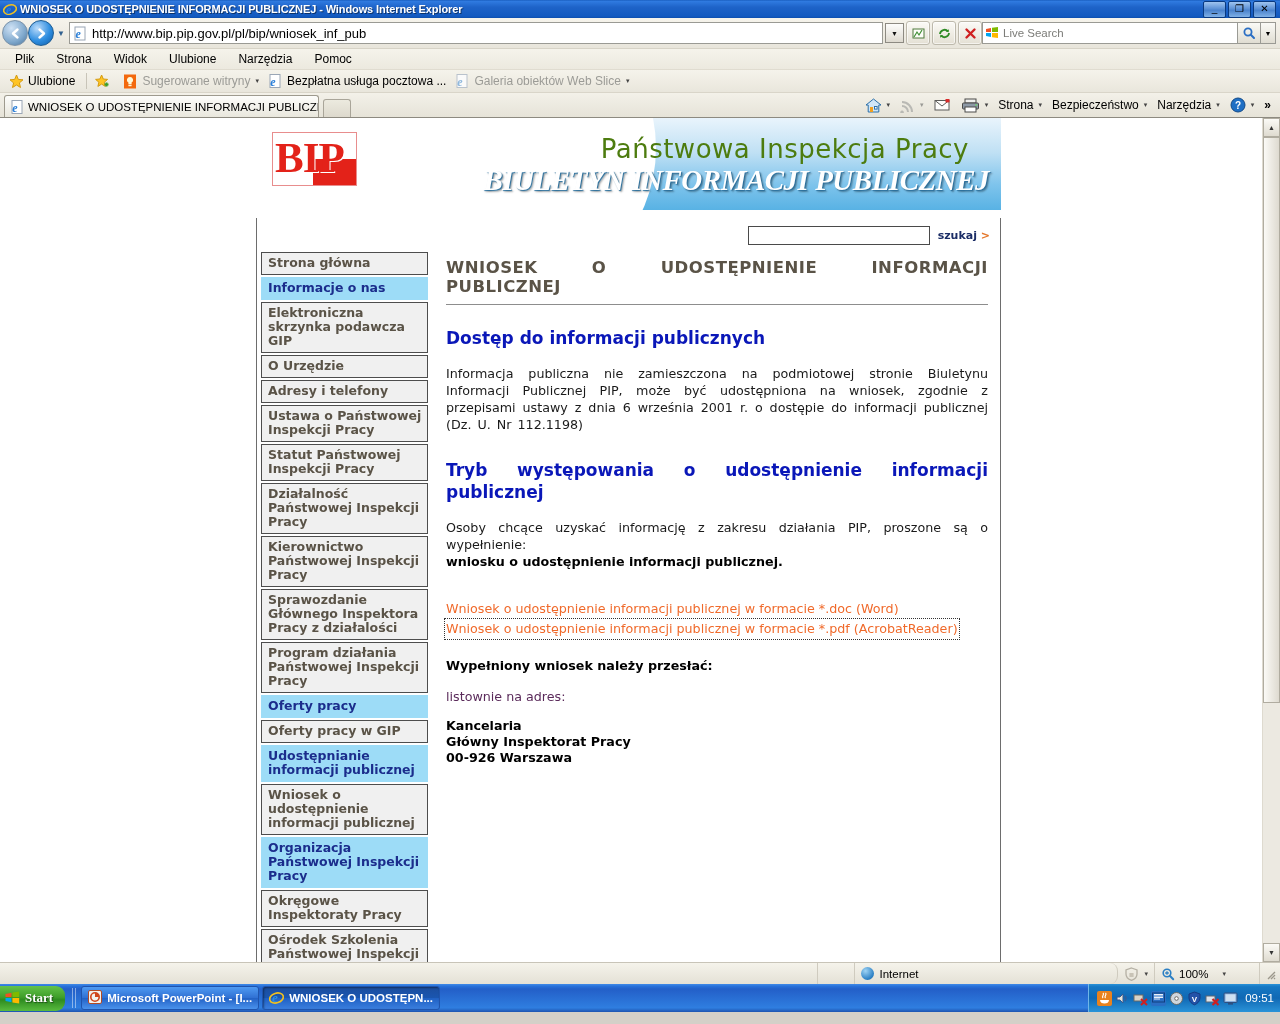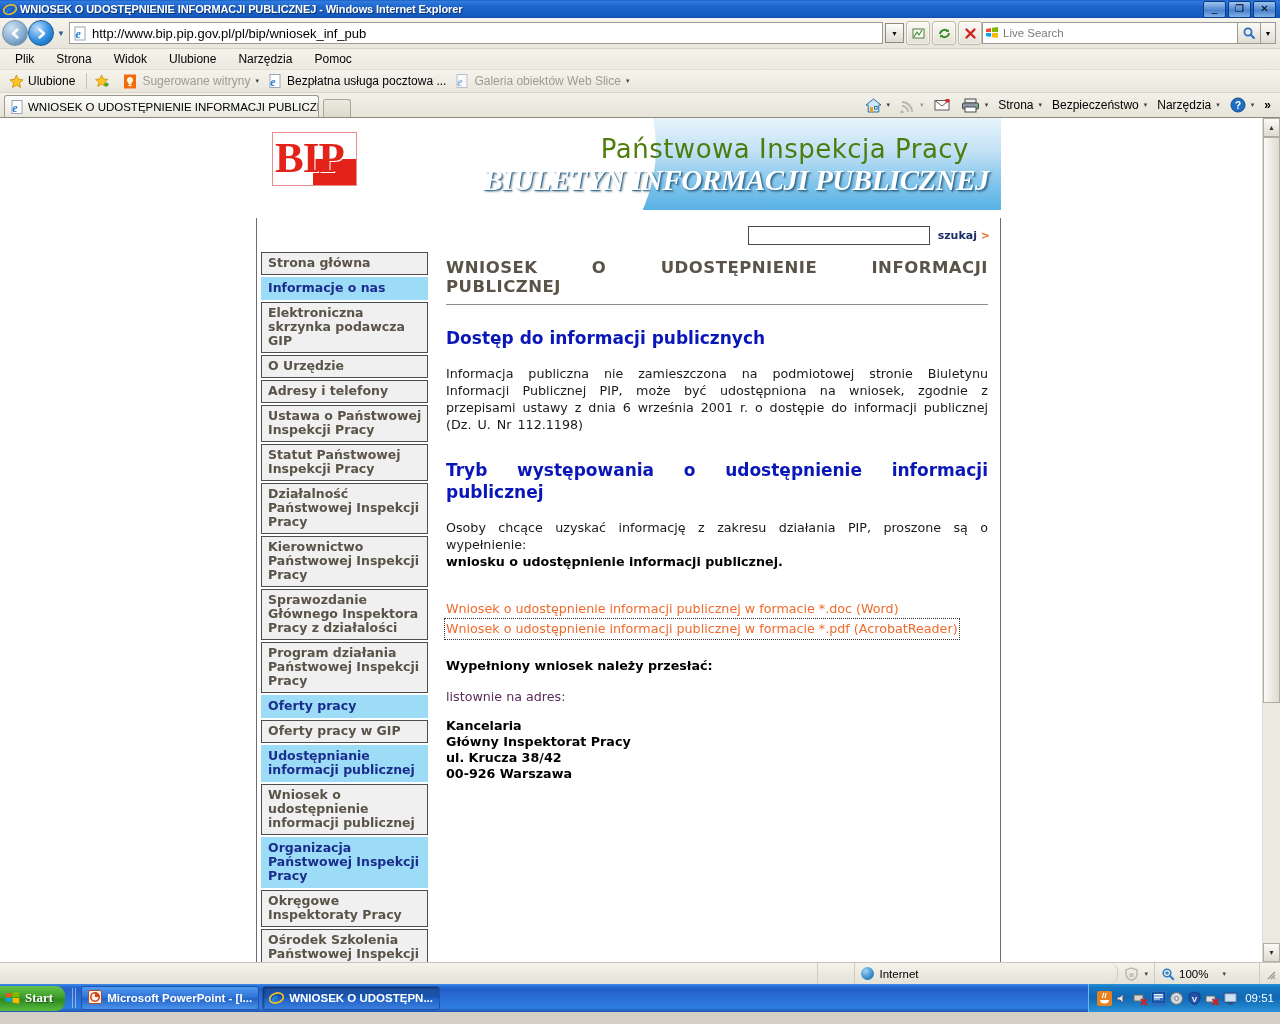--- a/index.html
+++ b/index.html
@@ -549,21 +549,20 @@
             <a class="dl-link" href="#" style="text-decoration:none;">Wniosek o udostępnienie informacji publicznej w formacie *.doc (Word)</a>
           </div>
           <div>
             <a class="dl-link focused" href="#" style="text-decoration:none;">Wniosek o udostępnienie informacji publicznej w formacie *.pdf (AcrobatReader)</a>
           </div>
           <div class="bold-black" style="margin-top:20px;">Wypełniony wniosek należy przesłać:</div>
           <div class="purple" style="margin-top:16px;">listownie na adres:</div>
           <div class="addr">
             <div>Kancelaria</div>
             <div>Główny Inspektorat Pracy</div>
-            <div>ul. Krucza 38/42</div>
             <div>00-926 Warszawa</div>
           </div>
         </div>
       </div>
     </div>
   </div>
 
   <div class="vscroll">
     <div class="sb-arrow">▲</div>
     <div class="sb-track">

